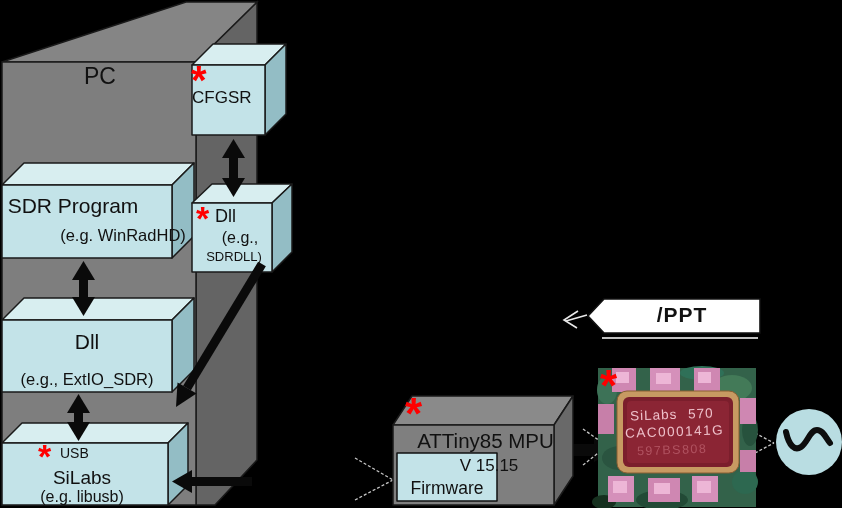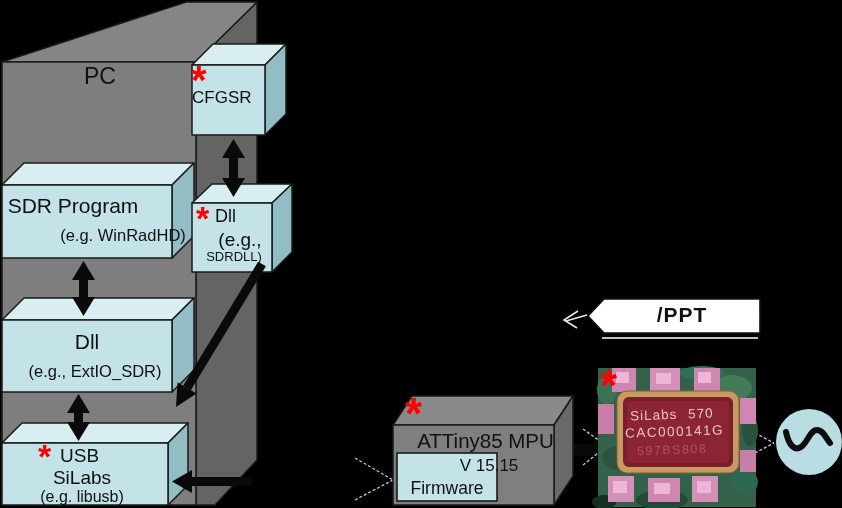--- a/index.html
+++ b/index.html
@@ -162,33 +162,33 @@
     <path d="M786,432 C789,446 795,451 801,447 C808,442 810,430 817,430 C823,430 826,438 830,443" fill="none" stroke="#0d0d0d" stroke-width="6" stroke-linecap="round"></path>
   </g>
 </svg>
 
 <div class="txt ctr" style="left:58px;top:63px;width:84px;font-size:23px;">PC</div>
 
 <div class="txt ctr" style="left:2px;top:194px;width:142px;font-size:21px;">SDR Program</div>
 <div class="txt ctr" style="left:2px;top:226px;width:170px;font-size:16.5px;margin-left:36px;">(e.g. WinRadHD)</div>
 
 <div class="txt ctr" style="left:2px;top:330px;width:170px;font-size:21px;">Dll</div>
-<div class="txt ctr" style="left:2px;top:362px;width:170px;font-size:16.5px;margin-left:8px;">(e.g., ExtIO_SDR)</div>
+<div class="txt ctr" style="left:2px;top:370px;width:170px;font-size:16.5px;">(e.g., ExtIO_SDR)</div>
 
 <span class="ast" style="left:38px;top:444px;font-size:34px;">*</span>
-<div class="txt" style="left:60px;top:445px;font-size:19px;text-align:center;">USB</div>
+<div class="txt" style="left:60px;top:445px;font-size:14px;text-align:center;">USB</div>
 <div class="txt ctr" style="left:2px;top:467px;width:160px;font-size:19px;">SiLabs</div>
 <div class="txt ctr" style="left:2px;top:488px;width:160px;font-size:16px;">(e.g. libusb)</div>
 
 <span class="ast" style="left:191px;top:66px;font-size:40px;">*</span>
 <div class="txt ctr" style="left:192px;top:88px;width:54px;font-size:17px;">CFGSR</div>
 
 <span class="ast" style="left:196px;top:206px;font-size:34px;">*</span>
 <div class="txt" style="left:215px;top:206px;font-size:18px;">Dll</div>
-<div class="txt ctr" style="left:192px;top:229px;width:96px;font-size:19px;">(e.g.,</div>
+<div class="txt ctr" style="left:192px;top:229px;width:96px;font-size:16px;">(e.g.,</div>
 <div class="txt ctr" style="left:188px;top:249px;width:92px;font-size:13px;">SDRDLL)</div>
 
 <div class="txt ctr" style="left:604px;top:303px;width:156px;font-size:21px;font-weight:600;letter-spacing:1px;">/PPT</div>
 
 <span class="ast" style="left:405px;top:398px;font-size:44px;">*</span>
 <div class="txt ctr" style="left:393px;top:429px;width:185px;font-size:20.5px;">ATTiny85 MPU</div>
 <div class="txt ctr" style="left:397px;top:456px;width:100px;font-size:17px;padding-left:42px;">V 15.15</div>
 <div class="txt ctr" style="left:397px;top:478px;width:100px;font-size:17.5px;">Firmware</div>
 
 <span class="ast" style="left:600px;top:370px;font-size:44px;">*</span>

